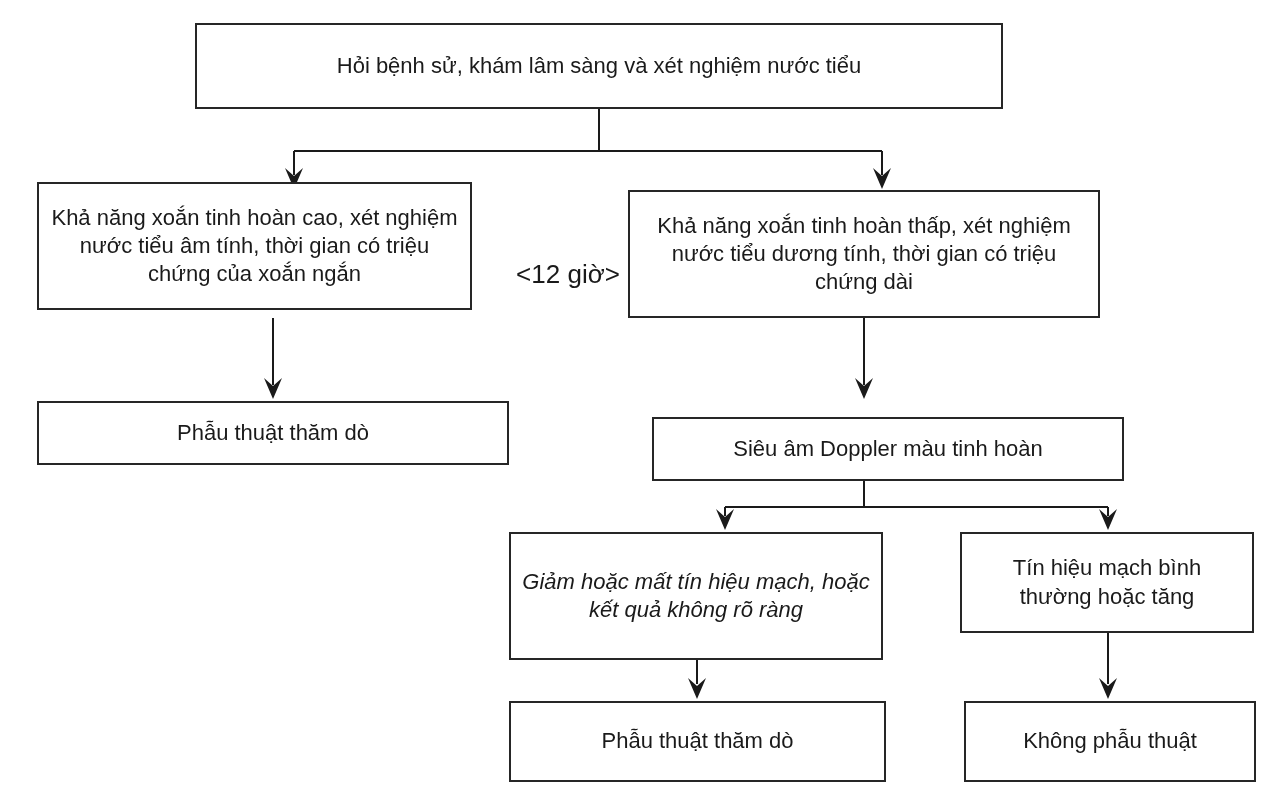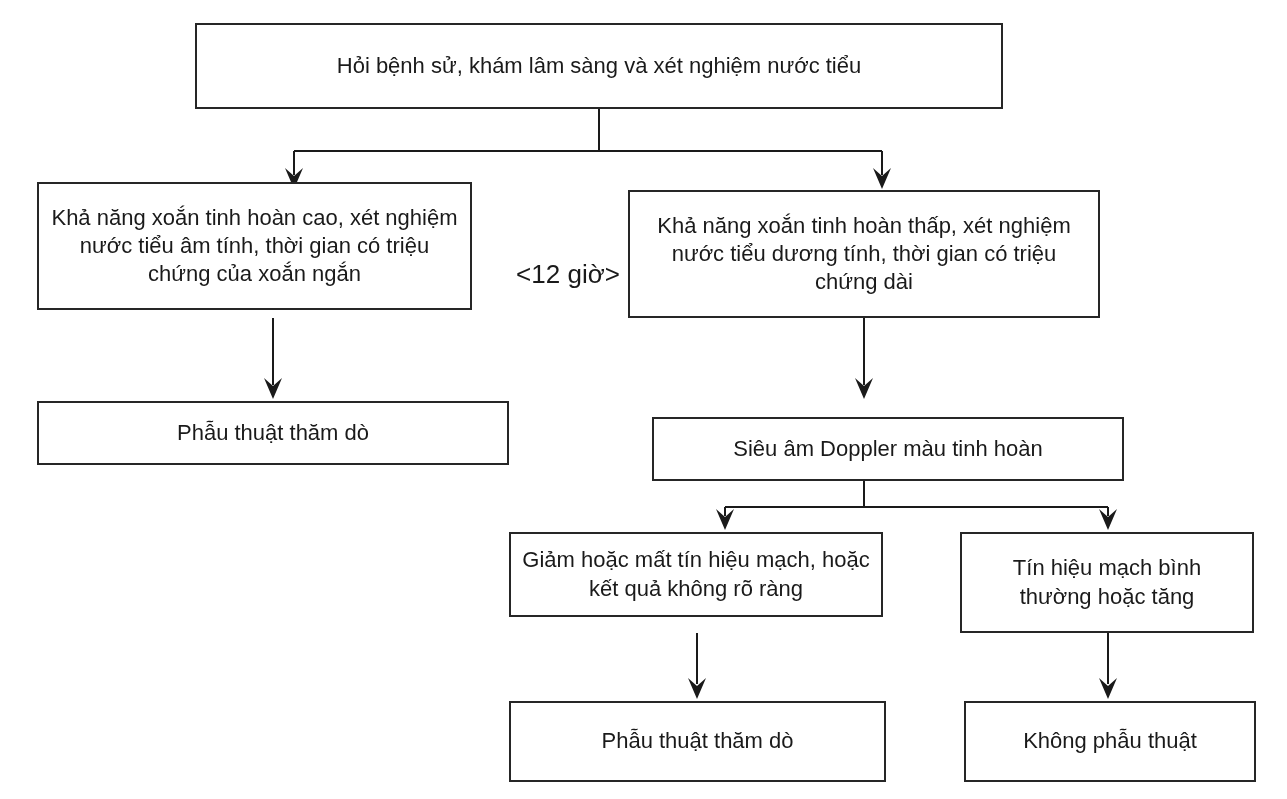--- a/index.html
+++ b/index.html
@@ -103,21 +103,21 @@
   </div>
 
   <div class="node" style="left:37px; top:401px; width:472px; height:64px;">
     <span>Phẫu thuật thăm dò</span>
   </div>
 
   <div class="node" style="left:652px; top:401px; width:472px; height:64px;margin-top:16px;">
     <span>Siêu âm Doppler màu tinh hoàn</span>
   </div>
 
-  <div class="node" style="left:509px; top:532px; width:374px; height:85px;">
+  <div class="node" style="left:509px; top:532px; width:374px; height:128px;font-style:italic;">
     <span>Giảm hoặc mất tín hiệu mạch, hoặc kết quả không rõ ràng</span>
   </div>
 
   <div class="node" style="left:960px; top:532px; width:294px; height:101px; padding:2px 18px;">
     <span>Tín hiệu mạch bình thường hoặc tăng</span>
   </div>
 
   <div class="node" style="left:509px; top:701px; width:377px; height:81px;">
     <span>Phẫu thuật thăm dò</span>
   </div>

